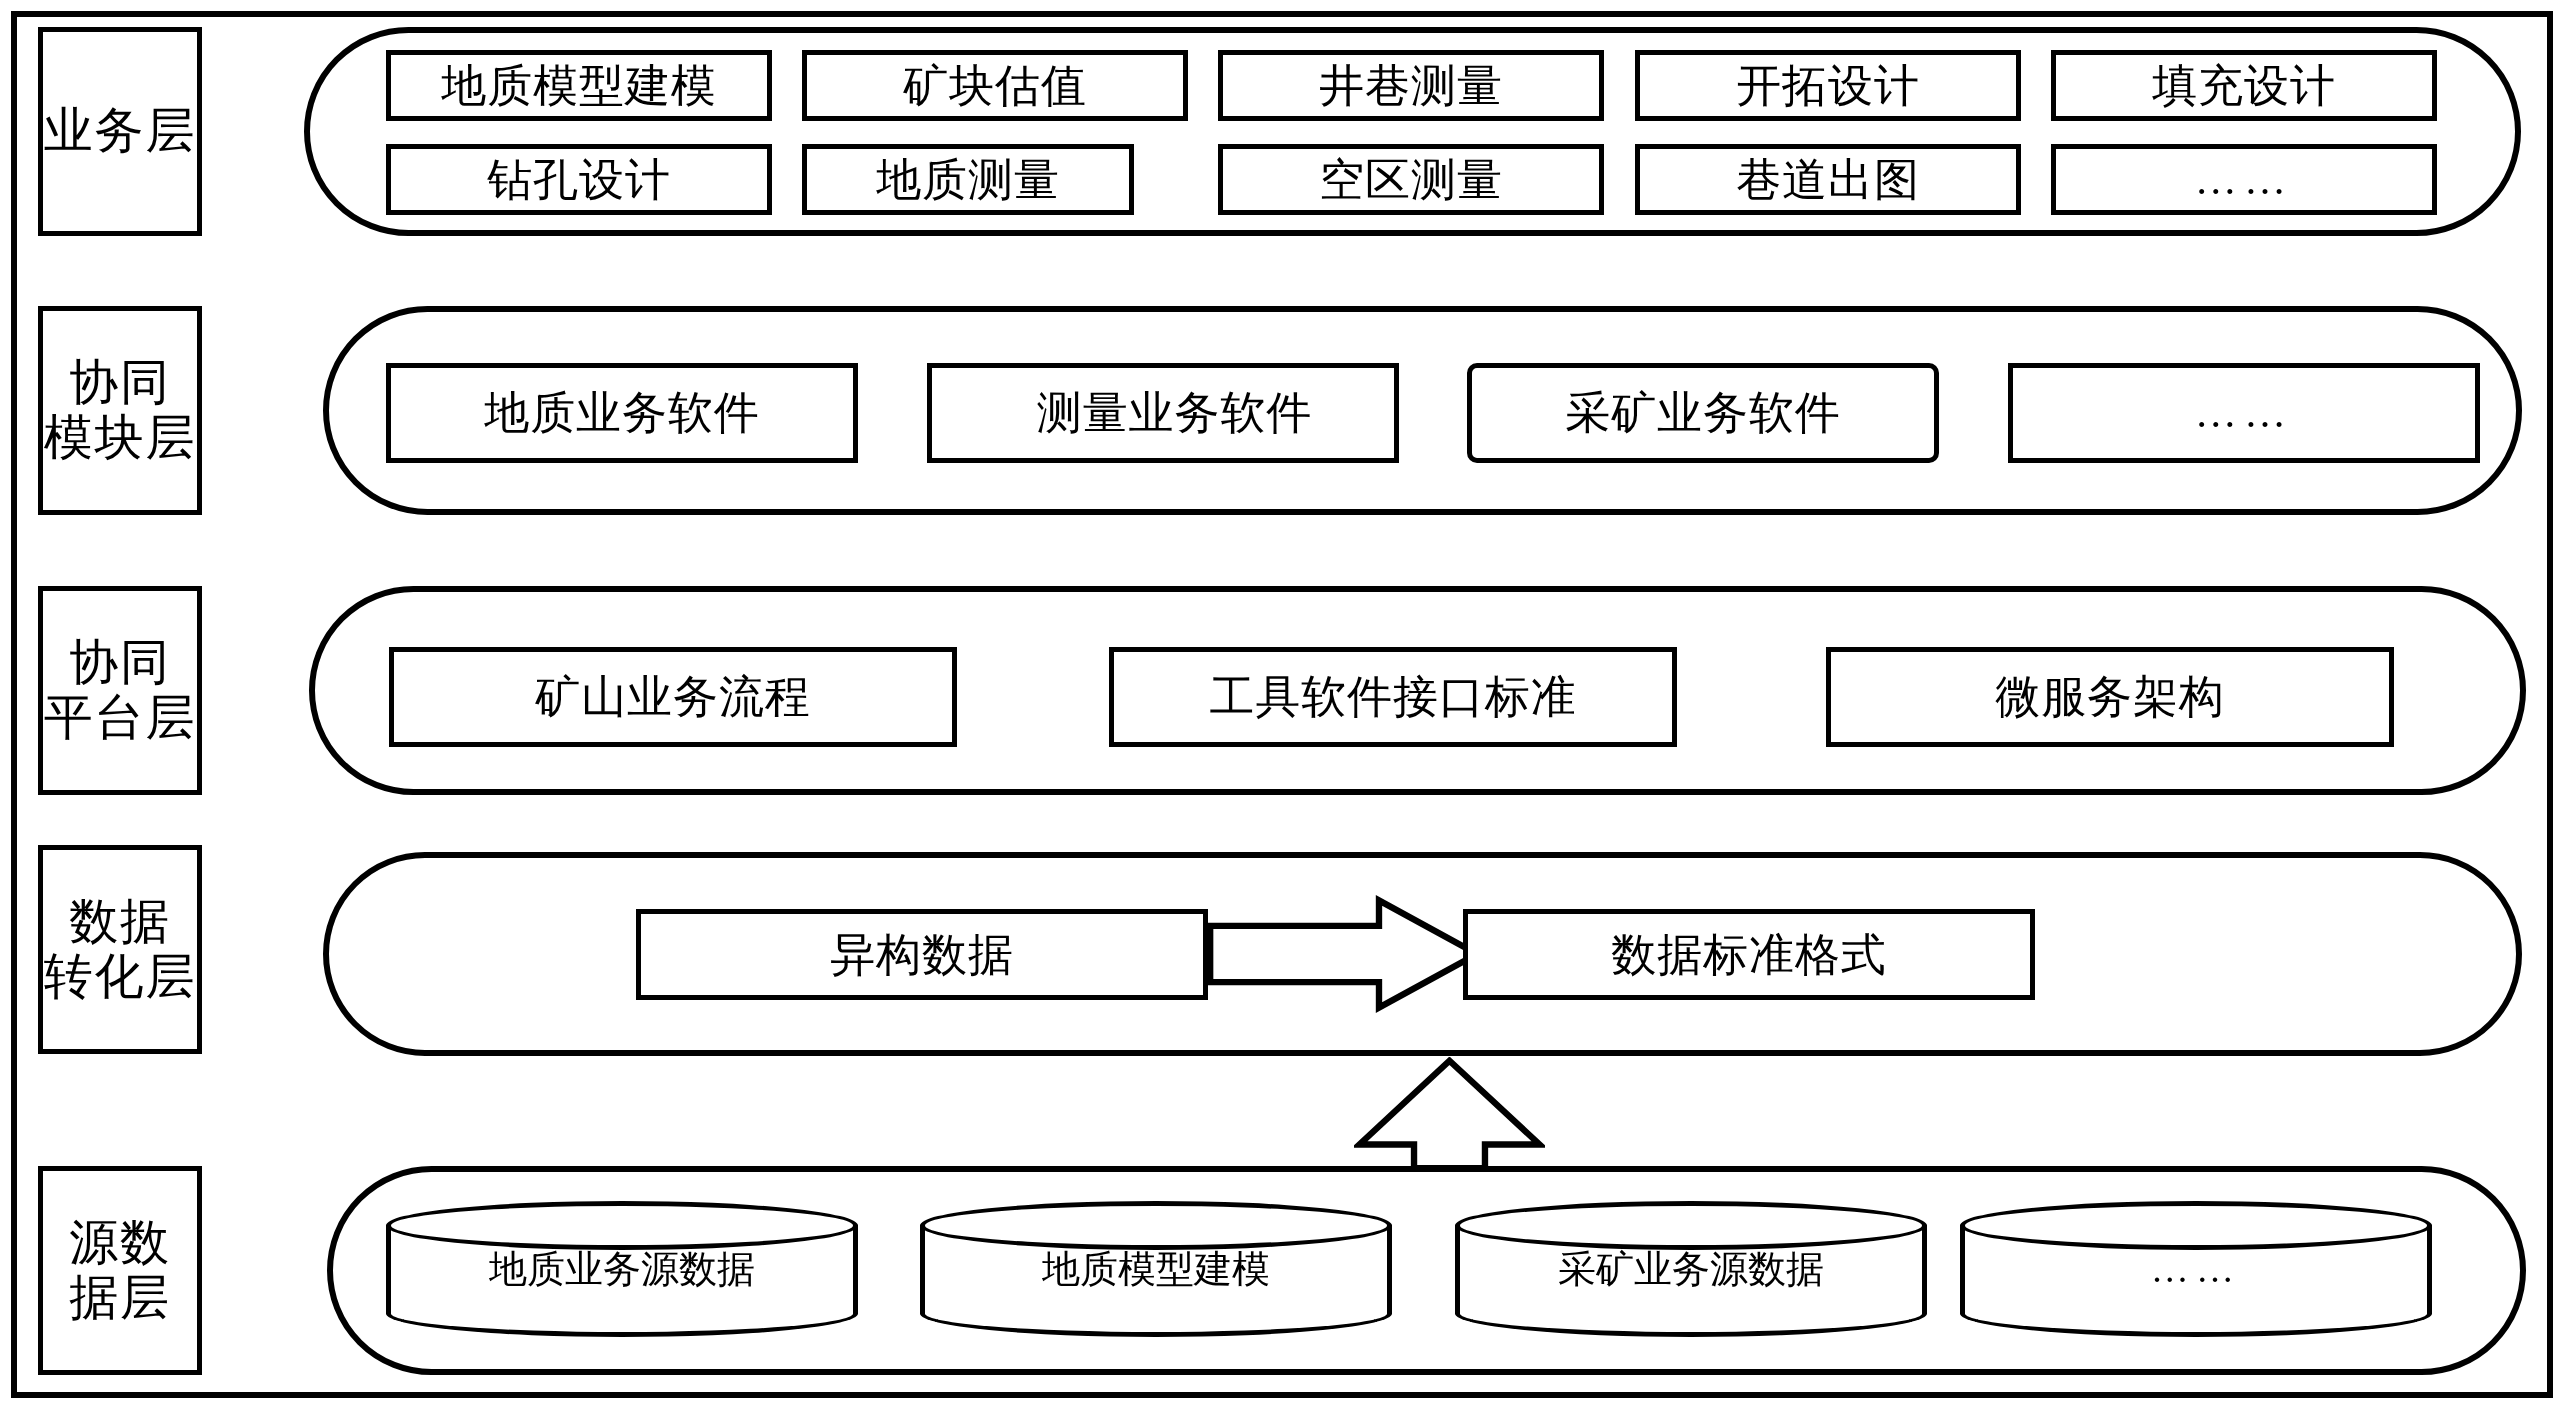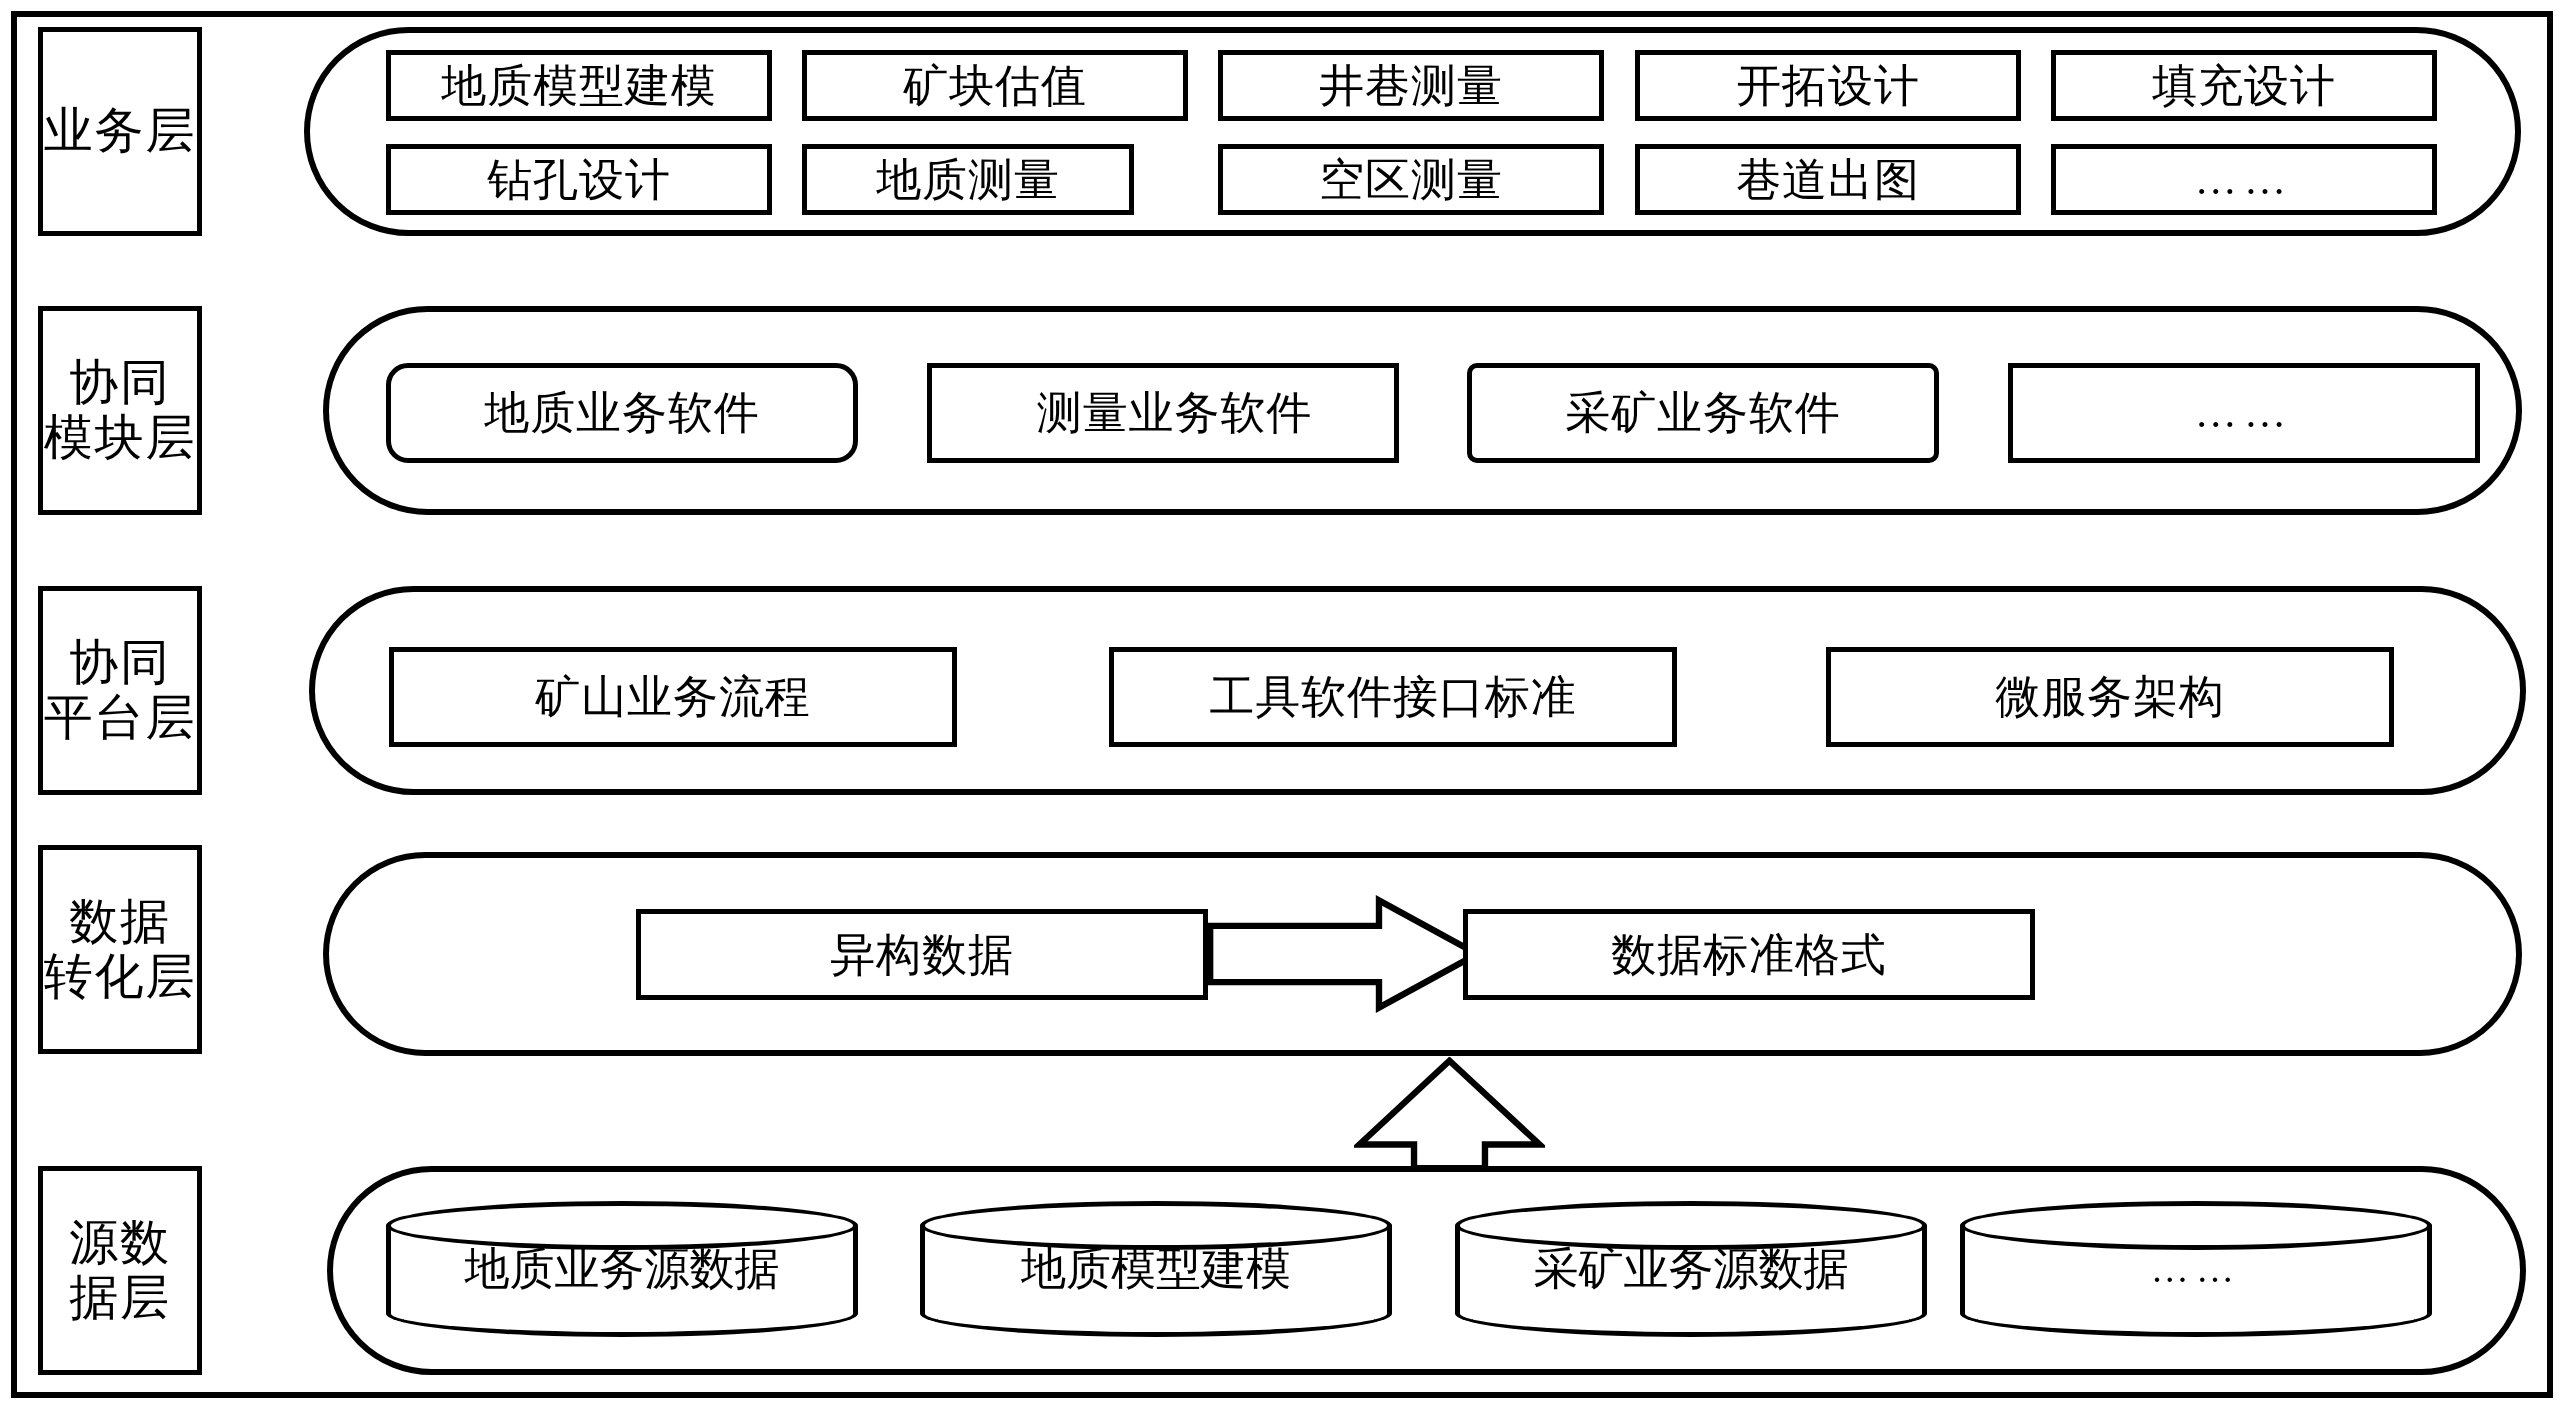--- a/index.html
+++ b/index.html
@@ -87,21 +87,21 @@
     border-radius:50%;
     background:#fff;
     box-sizing:border-box;
   }
   .cyl-label{
     position:absolute;
     left:0; right:0; top:0; bottom:0;
     display:flex;
     align-items:center;
     justify-content:center;
-    font-size:45px;
+    font-size:38px;
     color:#000;
     white-space:nowrap;
     z-index:3;
   }
   .cyl-label.dots{letter-spacing:7.3px;font-size:38px;}
 
   
   .arrow-right, .arrow-up{
     position:absolute;
   }
@@ -127,21 +127,21 @@
   <div class="item-box" style="left:802px; top:144px; width:332px; height:71px;">地质测量</div>
   <div class="item-box" style="left:1218px; top:144px; width:386px; height:71px;">空区测量</div>
   <div class="item-box" style="left:1635px; top:144px; width:386px; height:71px;">巷道出图</div>
   <div class="item-box dots" style="left:2051px; top:144px; width:386px; height:71px;">……</div>
 
   <div class="layer-label" style="left:38px; top:306px; width:164px; height:209px;">协同
 模块层</div>
 
   <div class="layer-body" style="left:323px; top:306px; width:2199px; height:209px;"></div>
 
-  <div class="item-box" style="left:386px; top:363px; width:472px; height:100px;border-radius:22px;">地质业务软件</div>
+  <div class="item-box" style="left:386px; top:363px; width:472px; height:100px;">地质业务软件</div>
   <div class="item-box" style="left:927px; top:363px; width:472px; height:100px;padding-left:23px;">测量业务软件</div>
   <div class="item-box" style="left:1467px; top:363px; width:472px; height:100px;border-radius:10px;">采矿业务软件</div>
   <div class="item-box dots" style="left:2008px; top:363px; width:472px; height:100px;">……</div>
 
   <div class="layer-label" style="left:38px; top:586px; width:164px; height:209px;">协同
 平台层</div>
 
   <div class="layer-body" style="left:309px; top:586px; width:2217px; height:209px;"></div>
 
   <div class="item-box" style="left:389px; top:647px; width:568px; height:100px;">矿山业务流程</div>

